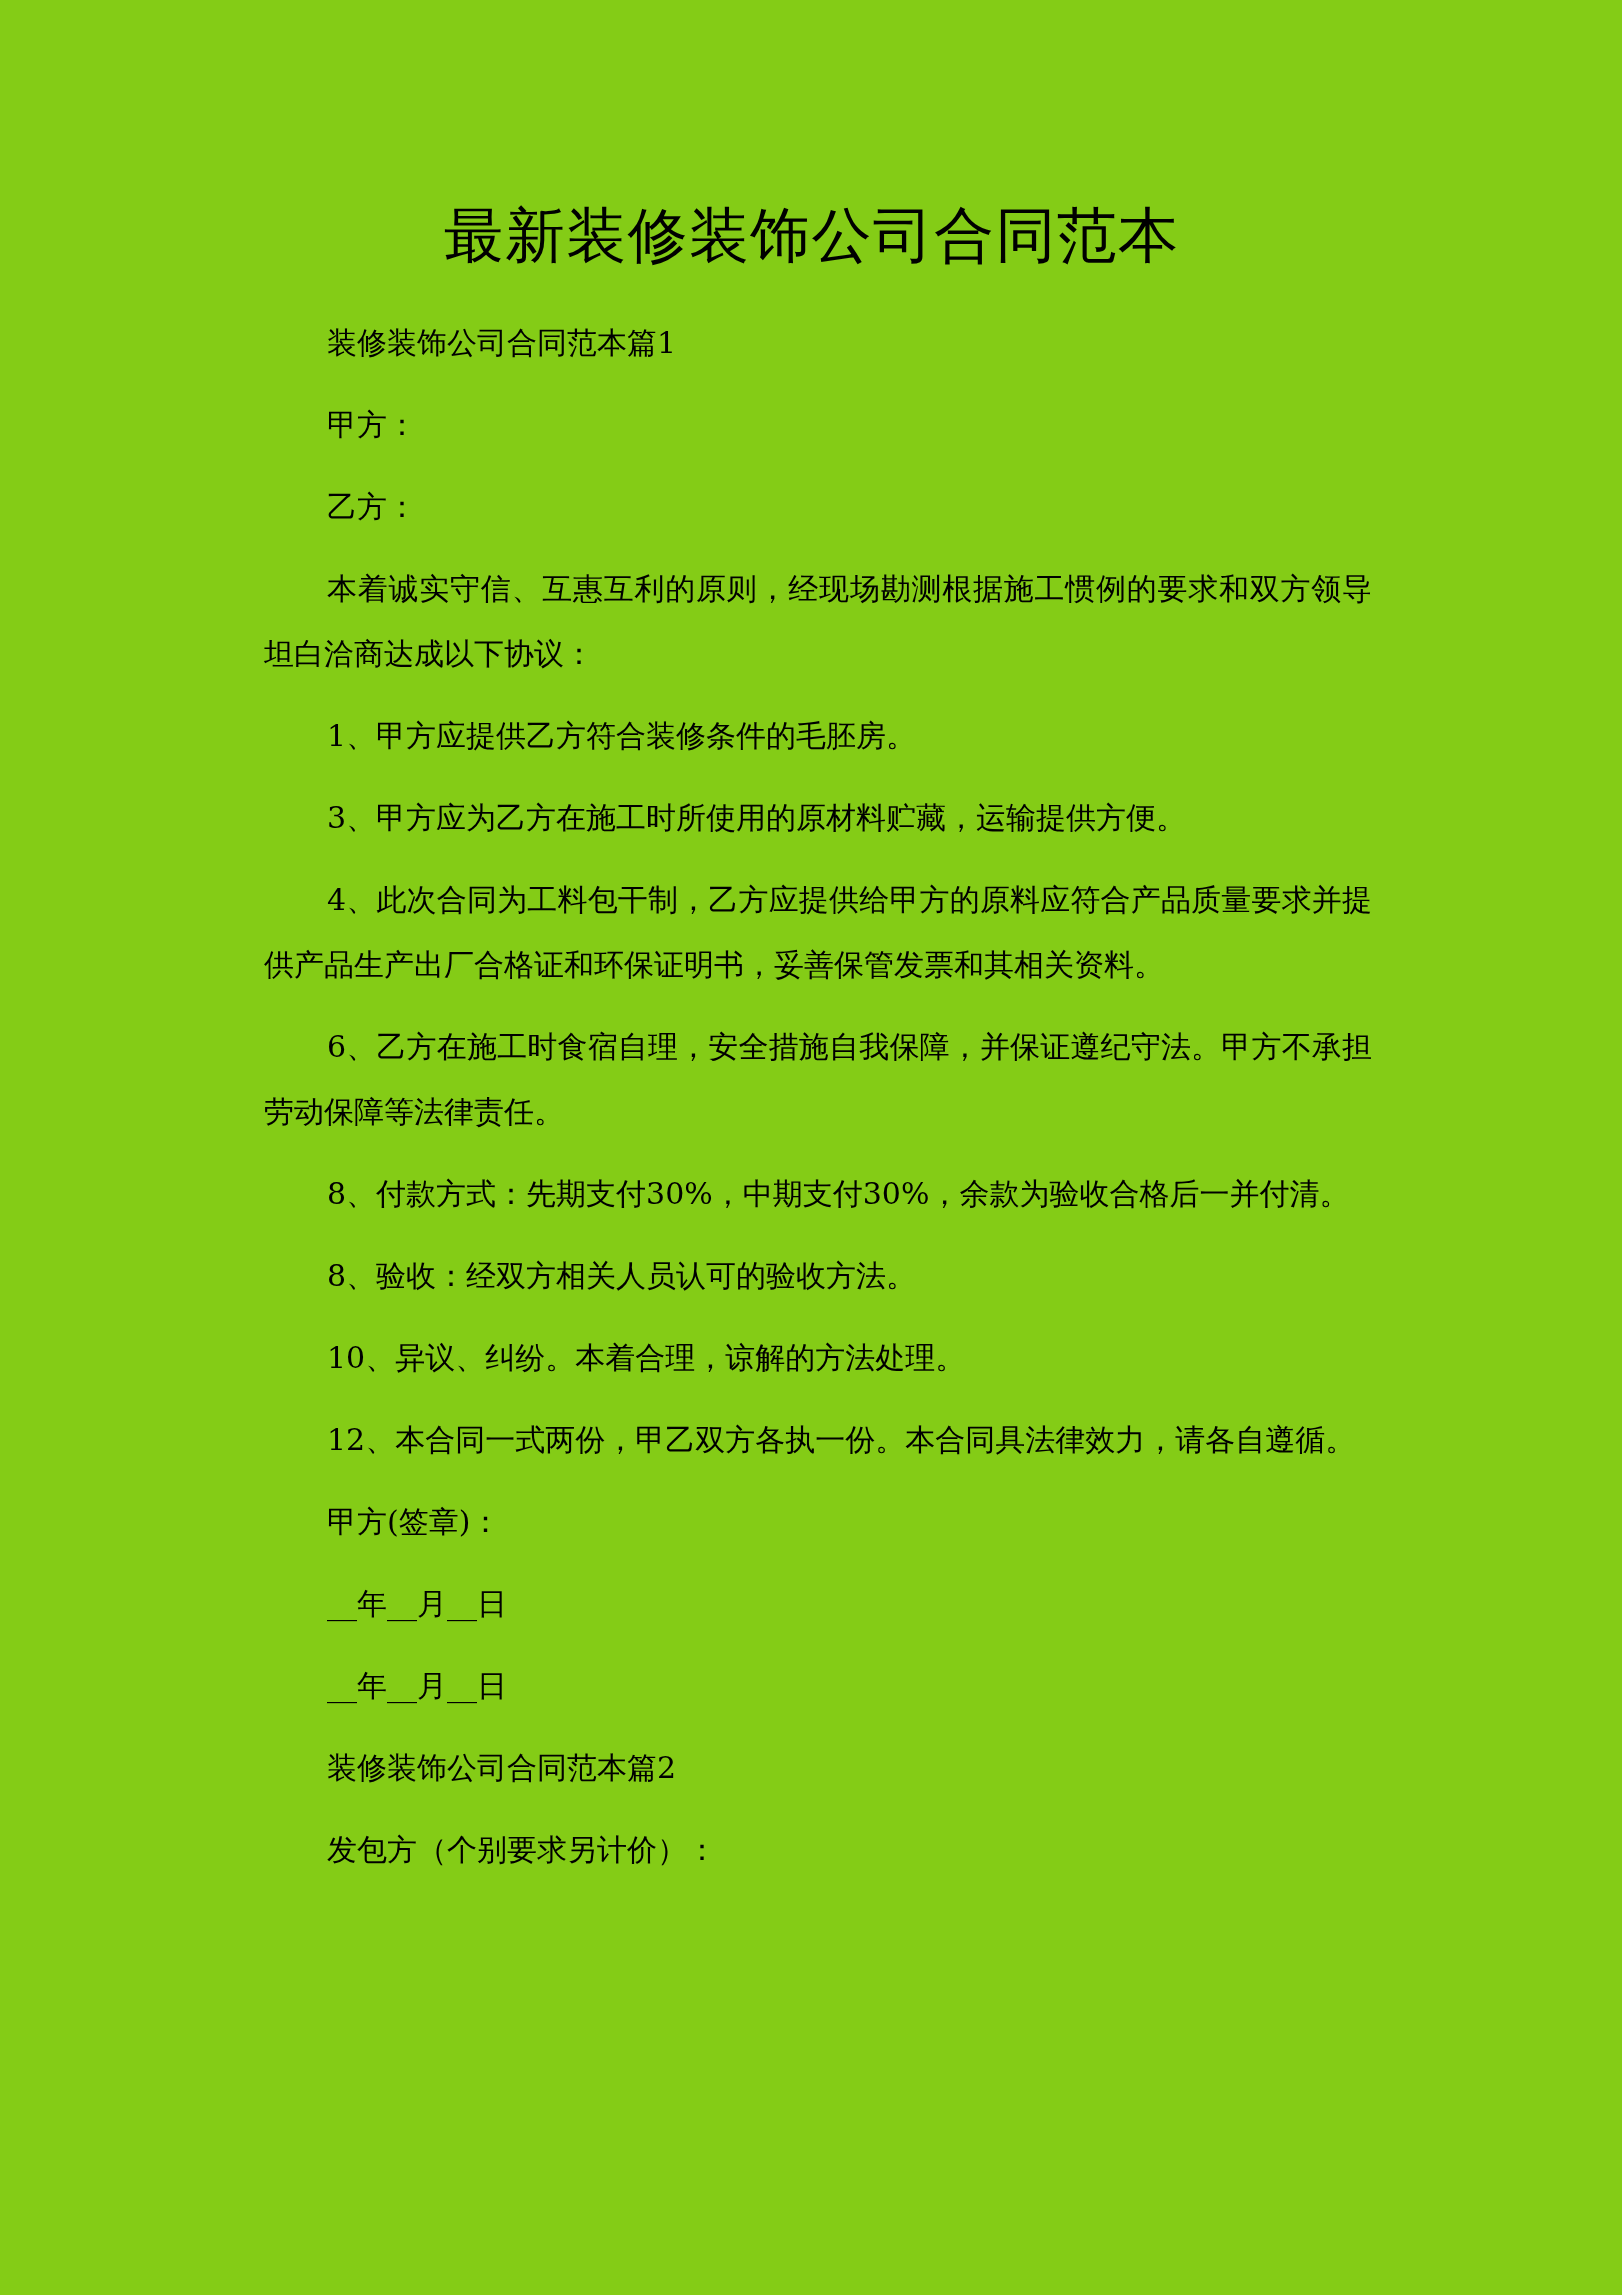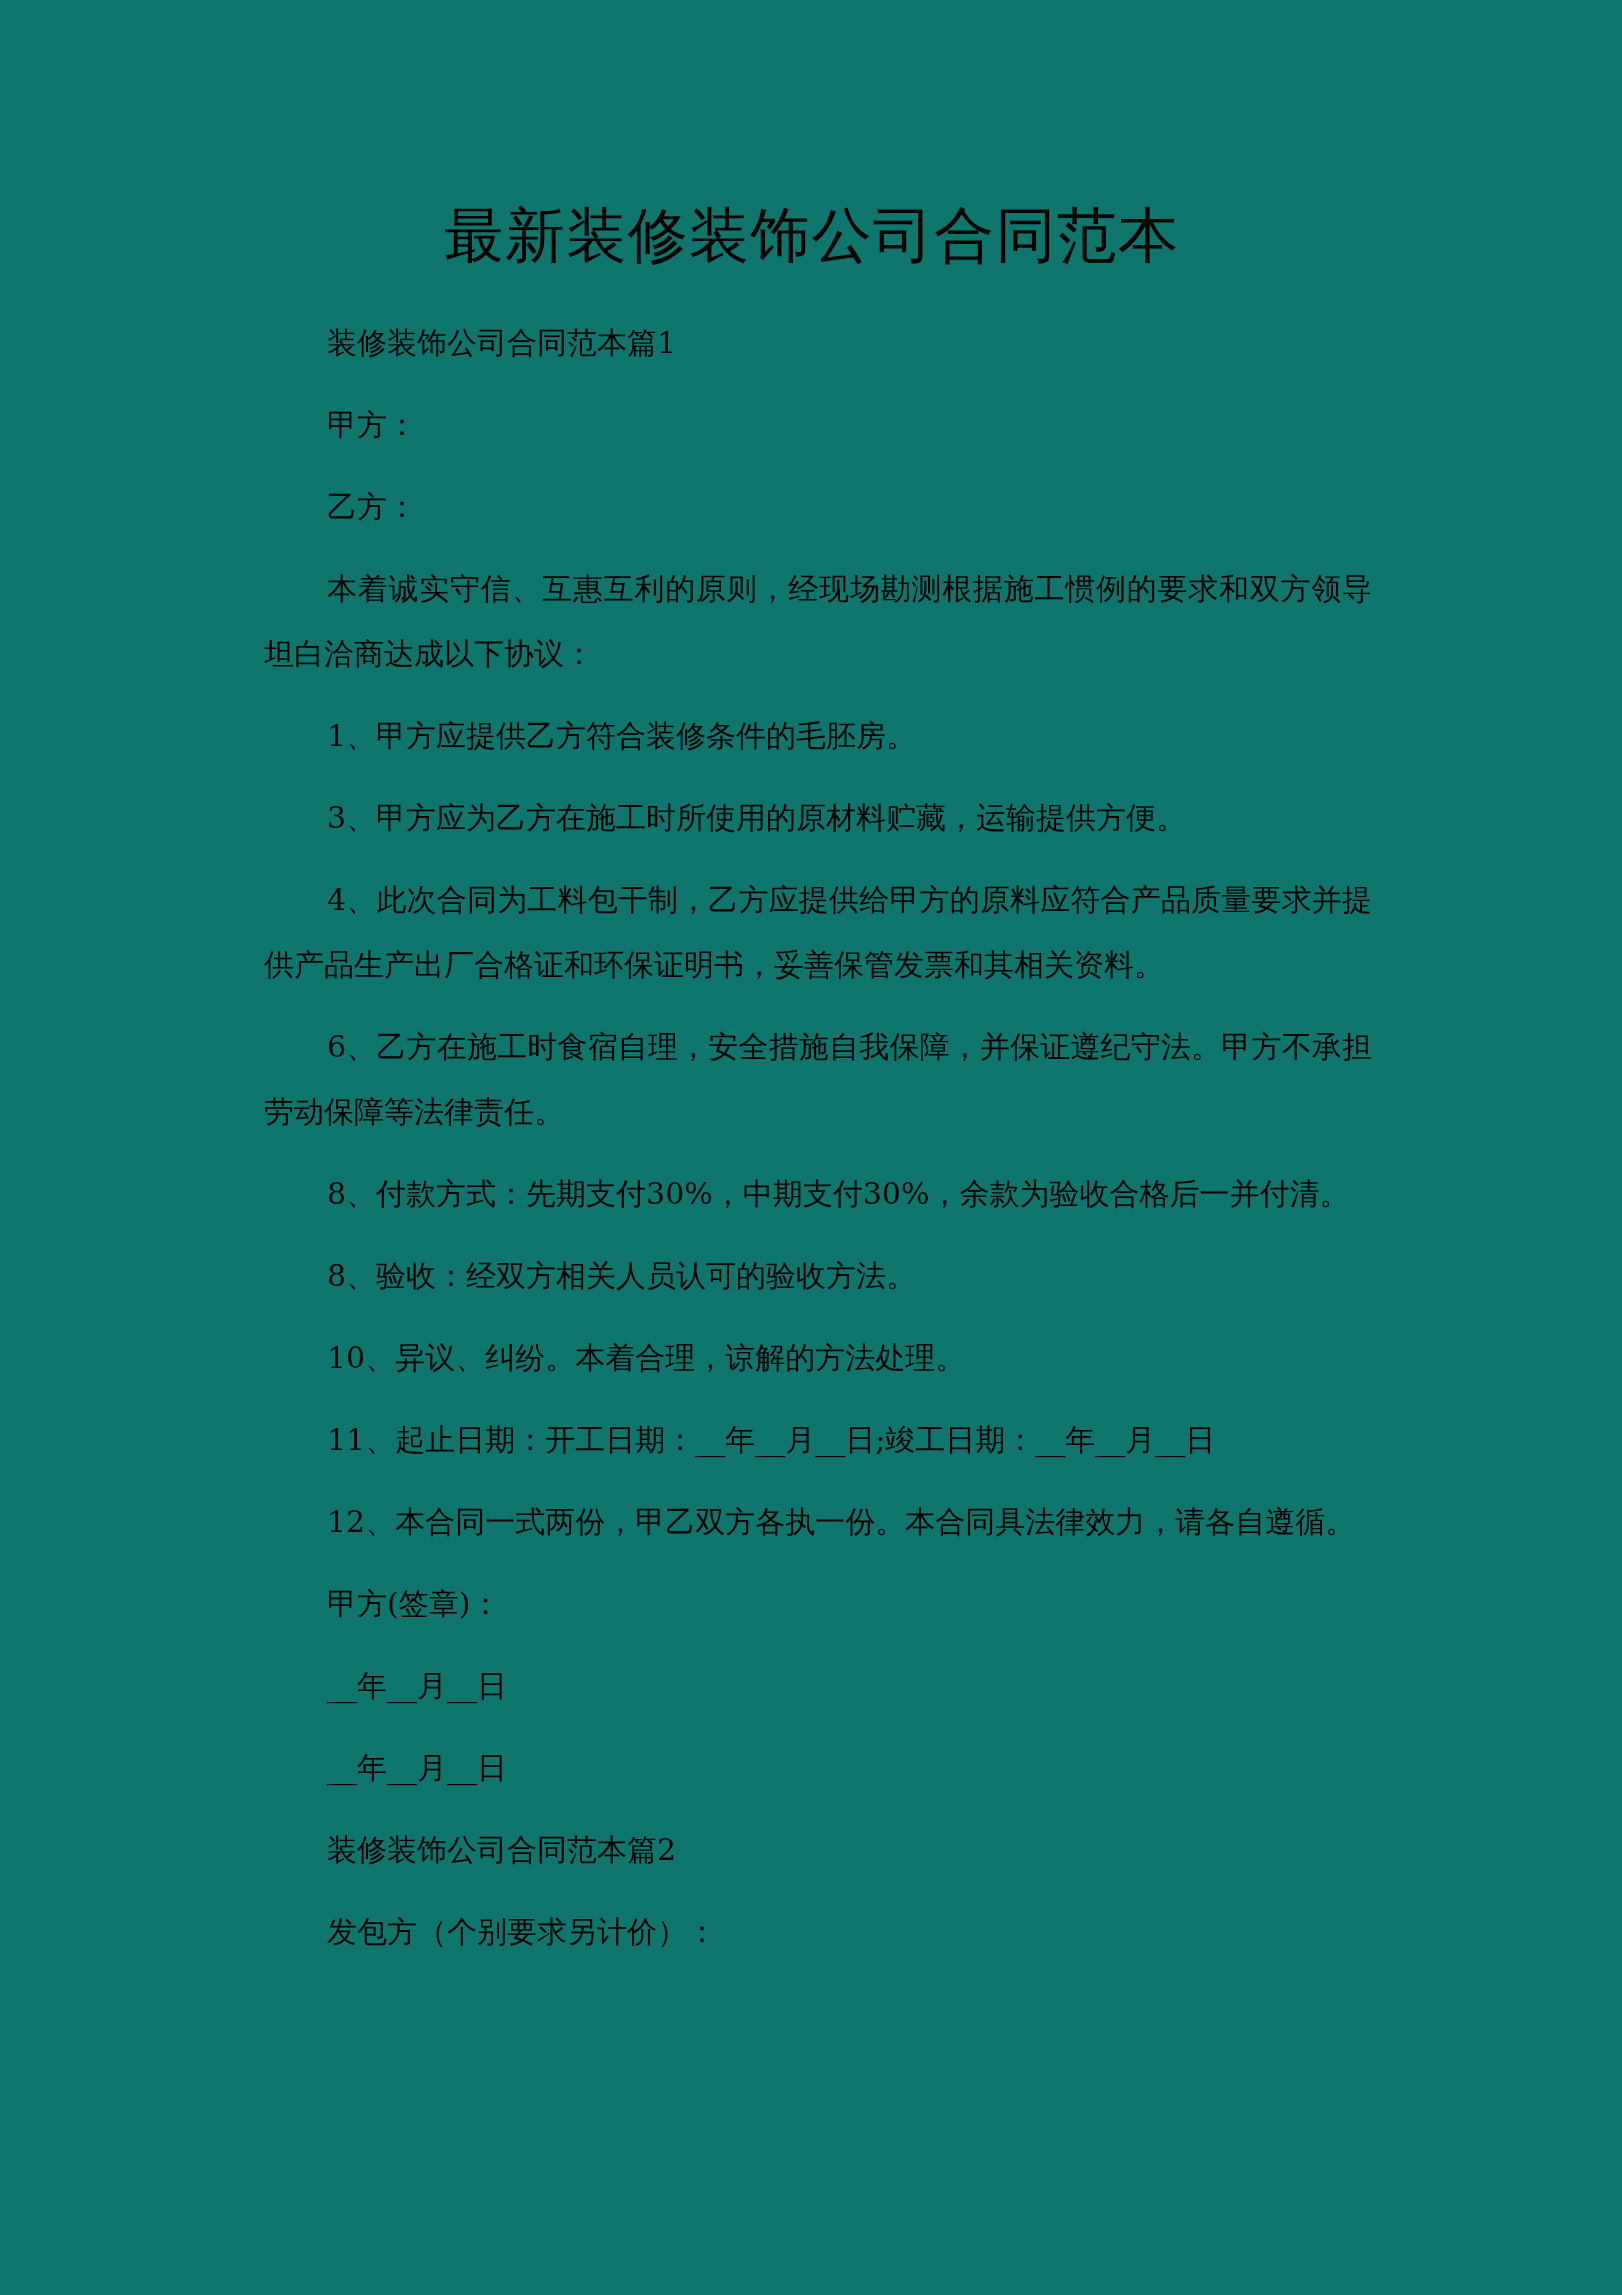--- a/index.html
+++ b/index.html
@@ -14,21 +14,21 @@
       overflow: hidden;
       font-family: "DejaVu Serif", "Liberation Serif", serif;
       color: #000000;
     }
     .page {
       position: absolute;
       left: 0;
       top: 0;
       width: 1623px;
       height: 2295px;
-      background: #0f766e;
+      background: #84cc16;
     }
     .title {
       position: absolute;
       top: 196px;
       left: 0;
       width: 1623px;
       text-align: center;
       font-size: 60px;
       line-height: 79px;
       letter-spacing: 1.3px;
@@ -62,21 +62,20 @@
     <p class="p">甲方：</p>
     <p class="p">乙方：</p>
     <p class="p">本着诚实守信、互惠互利的原则，经现场勘测根据施工惯例的要求和双方领导坦白洽商达成以下协议：</p>
     <p class="p">1、甲方应提供乙方符合装修条件的毛胚房。</p>
     <p class="p">3、甲方应为乙方在施工时所使用的原材料贮藏，运输提供方便。</p>
     <p class="p">4、此次合同为工料包干制，乙方应提供给甲方的原料应符合产品质量要求并提供产品生产出厂合格证和环保证明书，妥善保管发票和其相关资料。</p>
     <p class="p">6、乙方在施工时食宿自理，安全措施自我保障，并保证遵纪守法。甲方不承担劳动保障等法律责任。</p>
     <p class="p">8、付款方式：先期支付30%，中期支付30%，余款为验收合格后一并付清。</p>
     <p class="p">8、验收：经双方相关人员认可的验收方法。</p>
     <p class="p">10、异议、纠纷。本着合理，谅解的方法处理。</p>
-    <p class="p">11、起止日期：开工日期：__年__月__日;竣工日期：__年__月__日</p>
     <p class="p">12、本合同一式两份，甲乙双方各执一份。本合同具法律效力，请各自遵循。</p>
     <p class="p">甲方(签章)：</p>
     <p class="p">__年__月__日</p>
     <p class="p">__年__月__日</p>
     <p class="p">装修装饰公司合同范本篇2</p>
     <p class="p">发包方（个别要求另计价）：</p>
   </div>
 </div>
 
 

